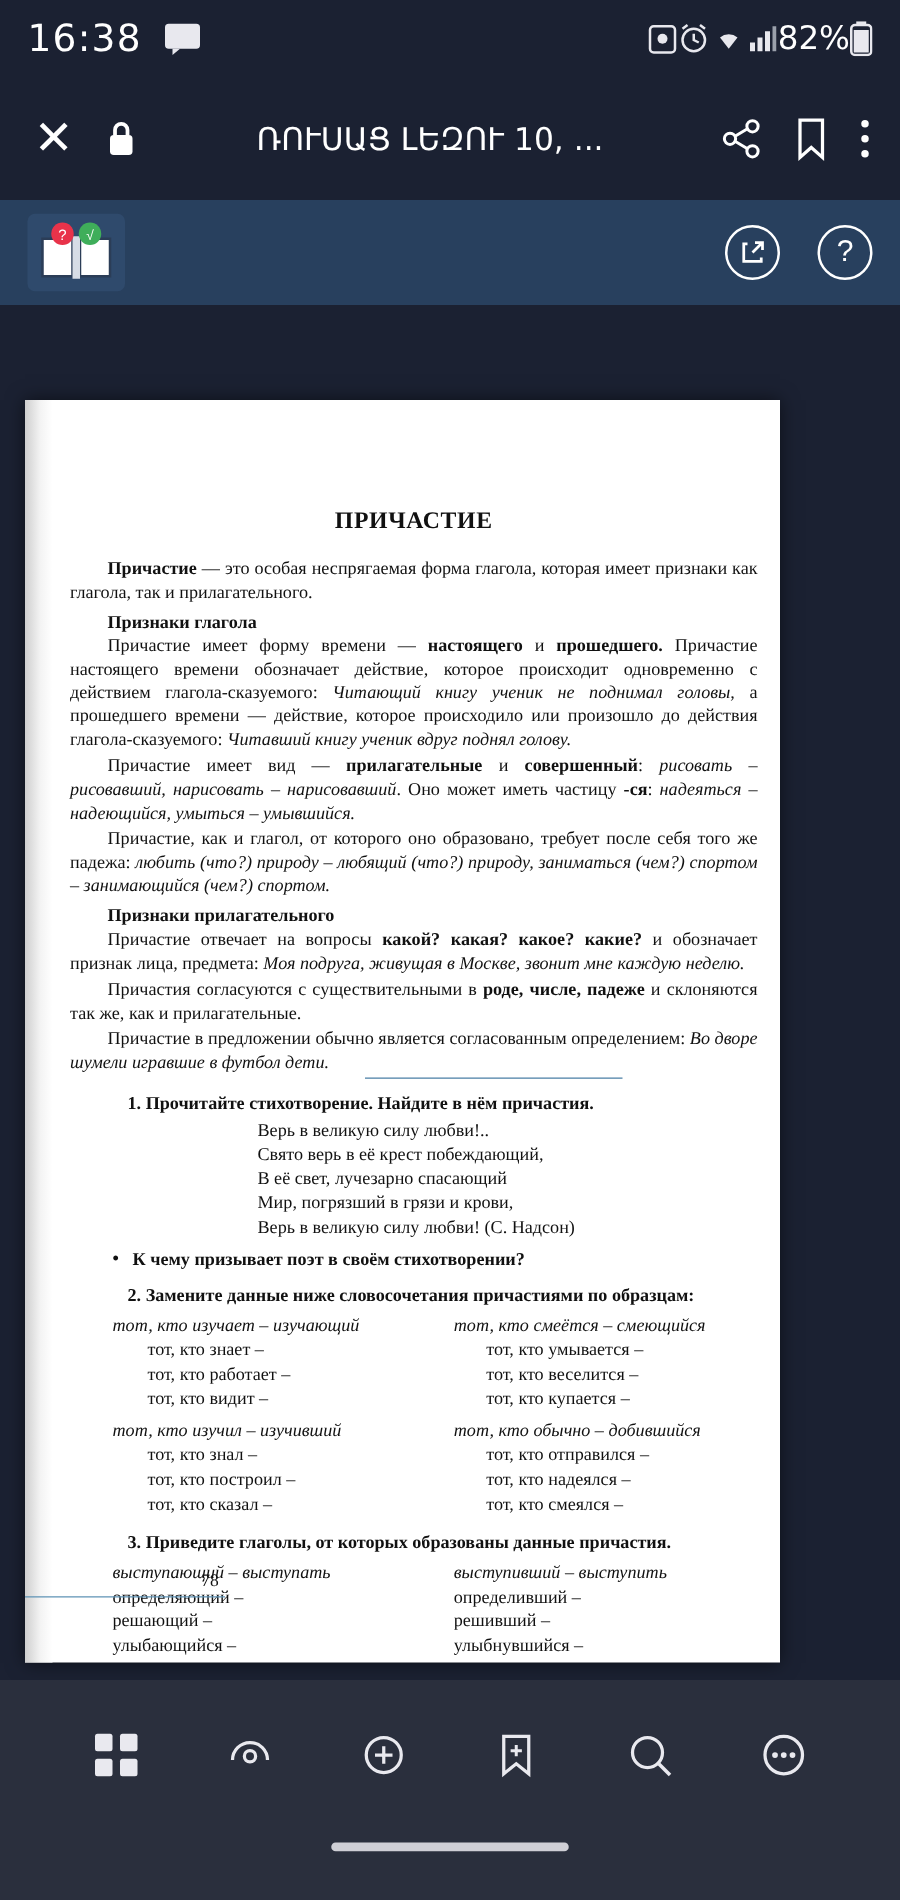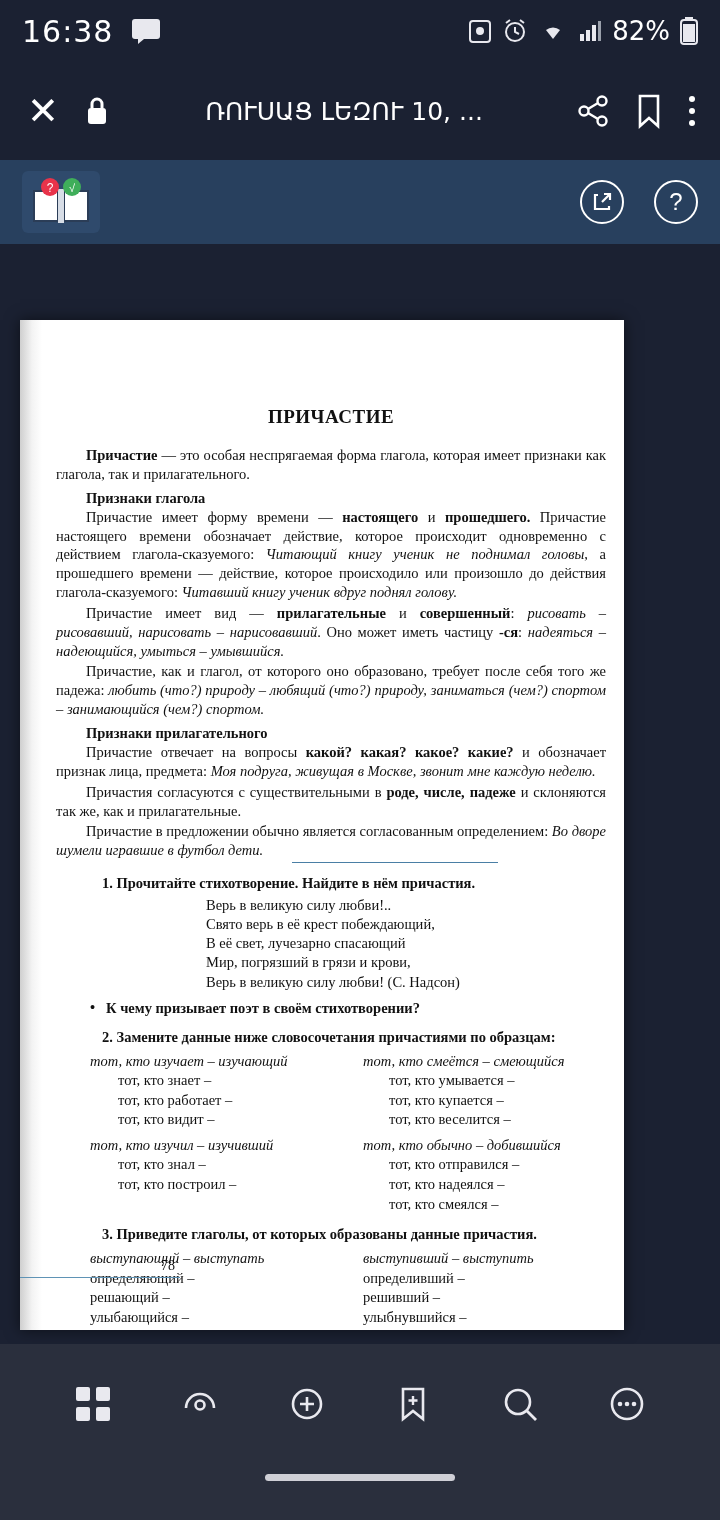--- a/index.html
+++ b/index.html
@@ -15,21 +15,21 @@
   .statusbar {
     height: 62px;
     display: flex;
     align-items: center;
     justify-content: space-between;
     padding: 0 22px;
     color: #ffffff;
   }
   .sb-left { display: flex; align-items: center; gap: 18px; }
   .sb-clock { font-size: 30px; letter-spacing: 1px; font-family: "DejaVu Sans", sans-serif; }
-  .sb-right { display: flex; align-items: center; gap: 10px; }
+  .sb-right { display: flex; align-items: center; }
   .sb-battery-text { font-size: 26px; font-family: "DejaVu Sans", sans-serif; }
   .ic { display: inline-flex; align-items: center; justify-content: center; }
 
   
   .browserbar {
     height: 98px;
     display: flex;
     align-items: center;
     padding: 0 22px;
     color: #ffffff;
@@ -380,29 +380,30 @@
       <div class="cols">
         <div class="col col1">
           <div class="head">тот, кто изучает – изучающий</div>
           <div class="it">тот, кто знает –</div>
           <div class="it">тот, кто работает –</div>
           <div class="it">тот, кто видит –</div>
         </div>
         <div class="col col2">
           <div class="head">тот, кто смеётся – смеющийся</div>
           <div class="it">тот, кто умывается –</div>
+          <div class="it">тот, кто веселится –</div>
           <div class="it">тот, кто купается –</div>
-          <div class="it">тот, кто веселится –</div>
         </div>
       </div>
       <div class="cols">
         <div class="col col1">
           <div class="head">тот, кто изучил – изучивший</div>
           <div class="it">тот, кто знал –</div>
           <div class="it">тот, кто построил –</div>
+          <div class="it">тот, кто сказал –</div>
         </div>
         <div class="col col2">
           <div class="head">тот, кто обычно – добившийся</div>
           <div class="it">тот, кто отправился –</div>
           <div class="it">тот, кто надеялся –</div>
           <div class="it">тот, кто смеялся –</div>
         </div>
       </div>
 
       <div class="task-title">3. Приведите глаголы, от которых образованы данные причастия.</div>

